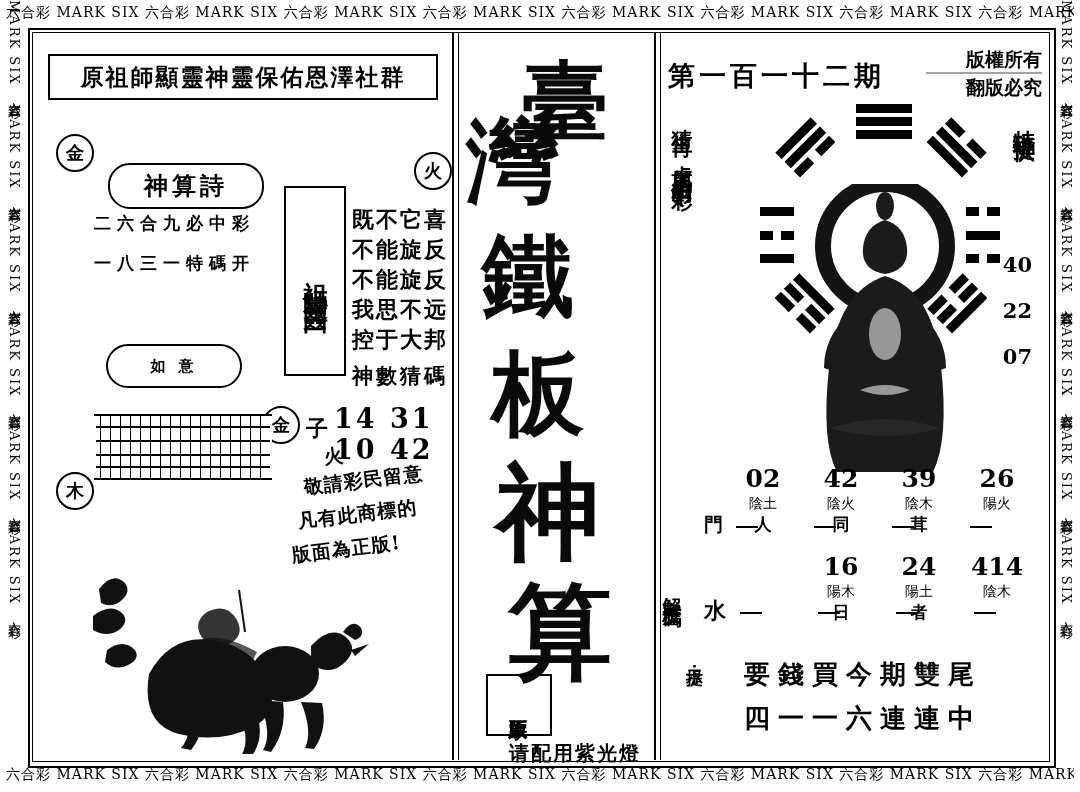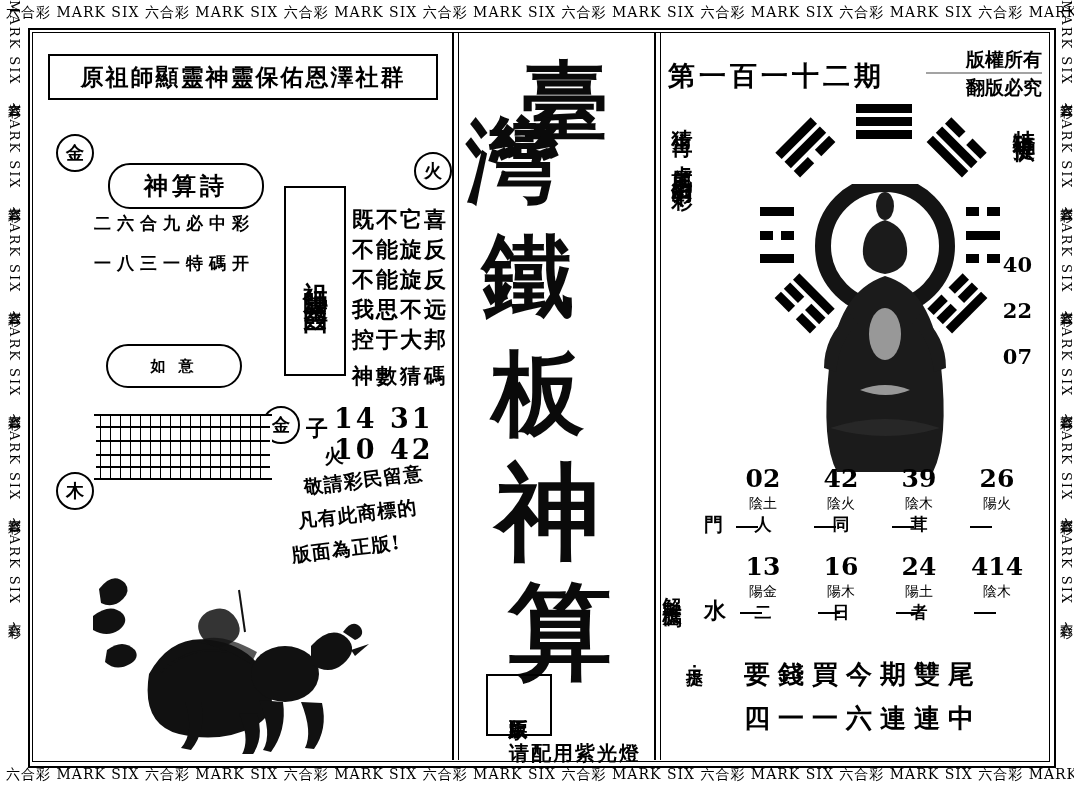--- a/index.html
+++ b/index.html
@@ -324,25 +324,20 @@
       <div class="e">陽火</div>
       <div class="c"></div>
     </div>
 
     <div style="position:absolute;left:44px;top:478px;font-family:'DejaVu Serif','Liberation Serif',serif;font-weight:bold;font-size:19px;">門</div>
     <div class="seedash" style="position:absolute;left:74px;top:492px;"></div>
     <div class="seedash" style="position:absolute;left:152px;top:492px;"></div>
     <div class="seedash" style="position:absolute;left:230px;top:492px;"></div>
     <div class="seedash" style="position:absolute;left:308px;top:492px;"></div>
 
-    <div class="numcell" style="left:70px;top:518px;width:66px;">
-      <div class="n">13</div>
-      <div class="e">陽金</div>
-      <div class="c">二</div>
-    </div>
     <div class="numcell" style="left:148px;top:518px;width:66px;">
       <div class="n">16</div>
       <div class="e">陽木</div>
       <div class="c">日</div>
     </div>
     <div class="numcell" style="left:226px;top:518px;width:66px;">
       <div class="n">24</div>
       <div class="e">陽土</div>
       <div class="c">者</div>
     </div>

